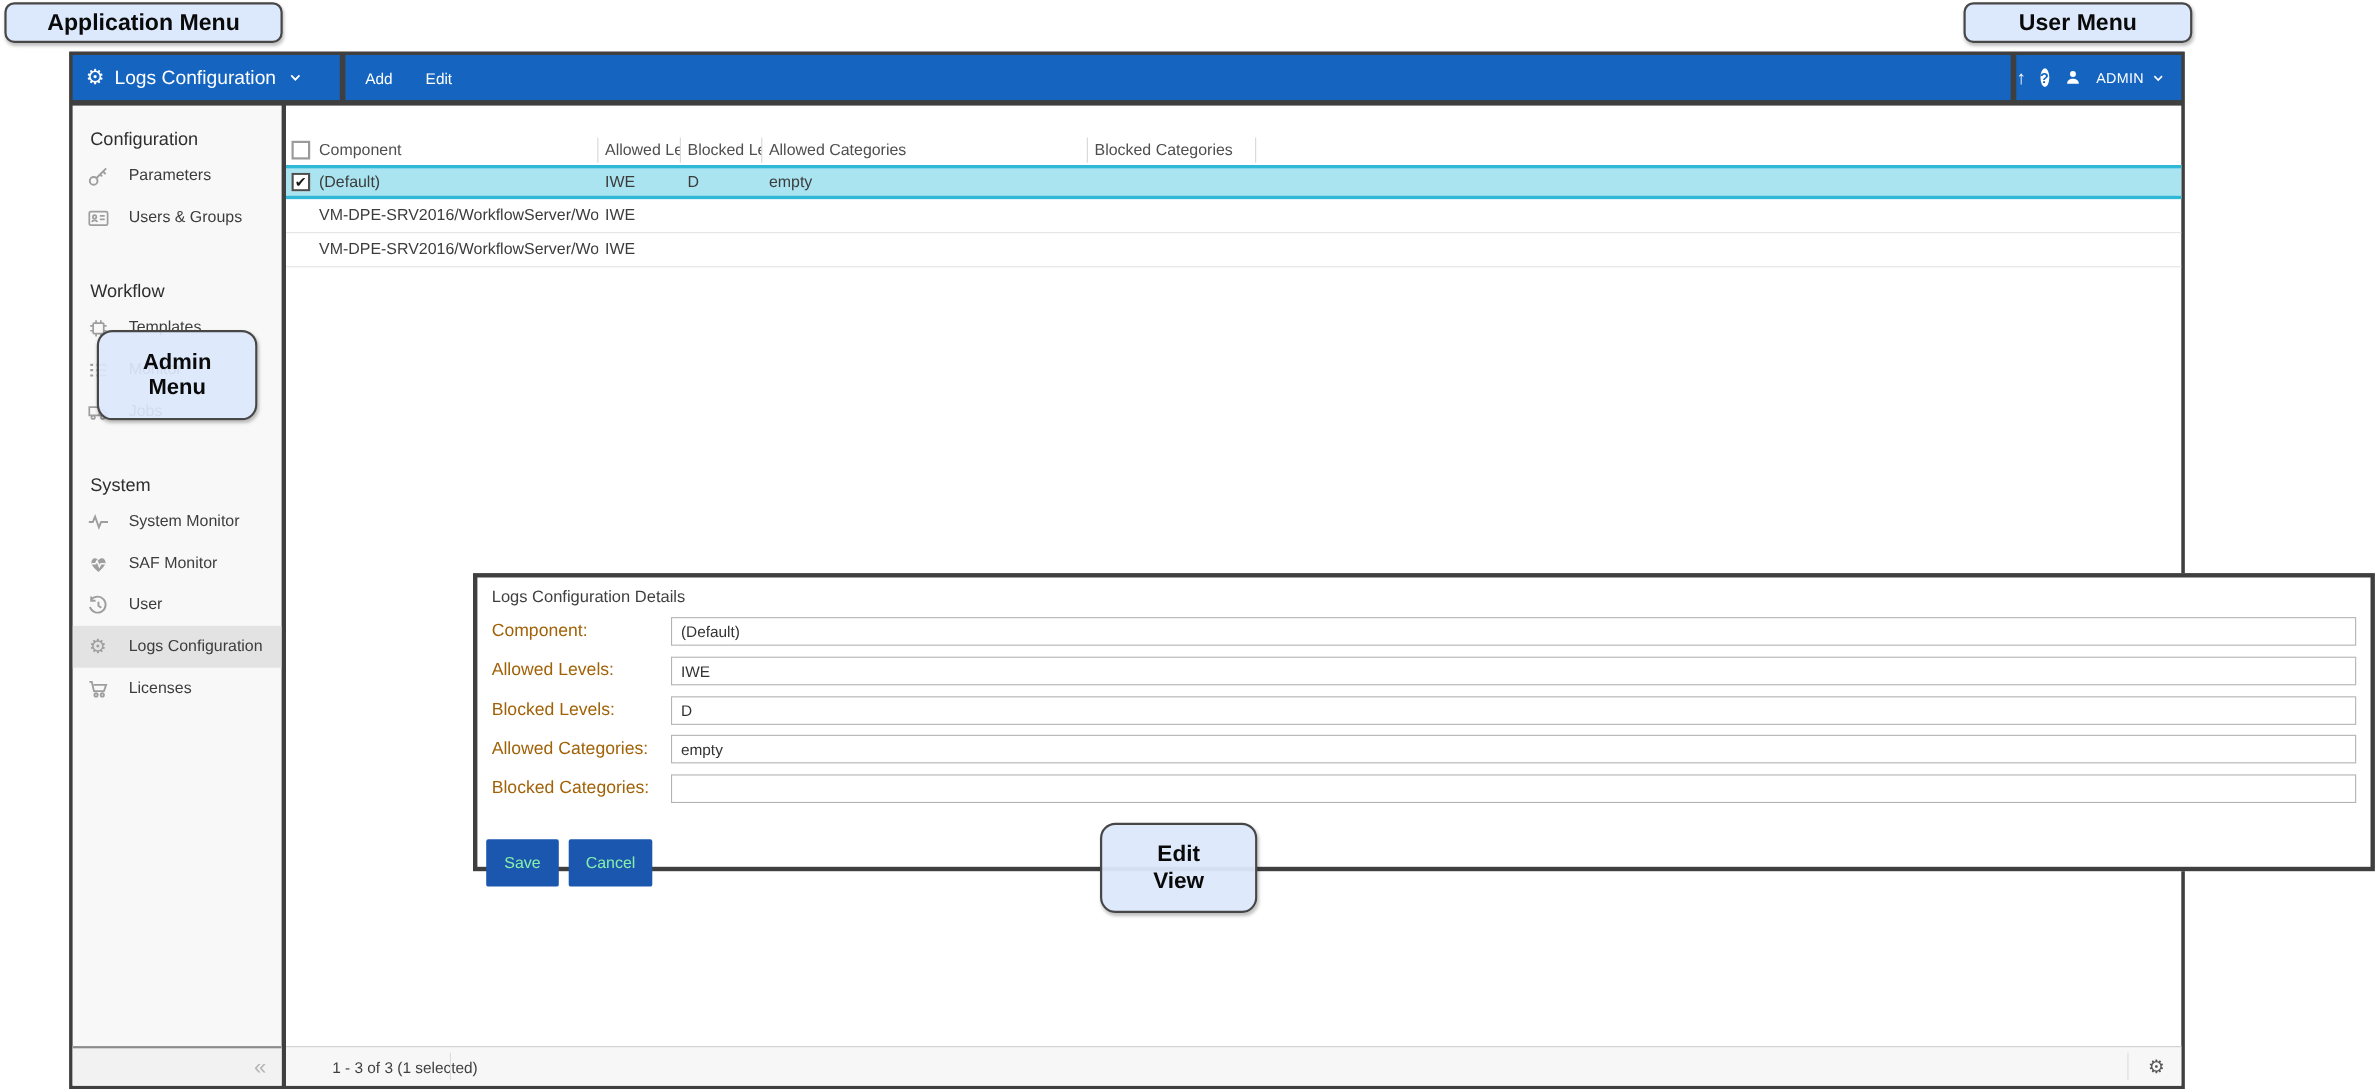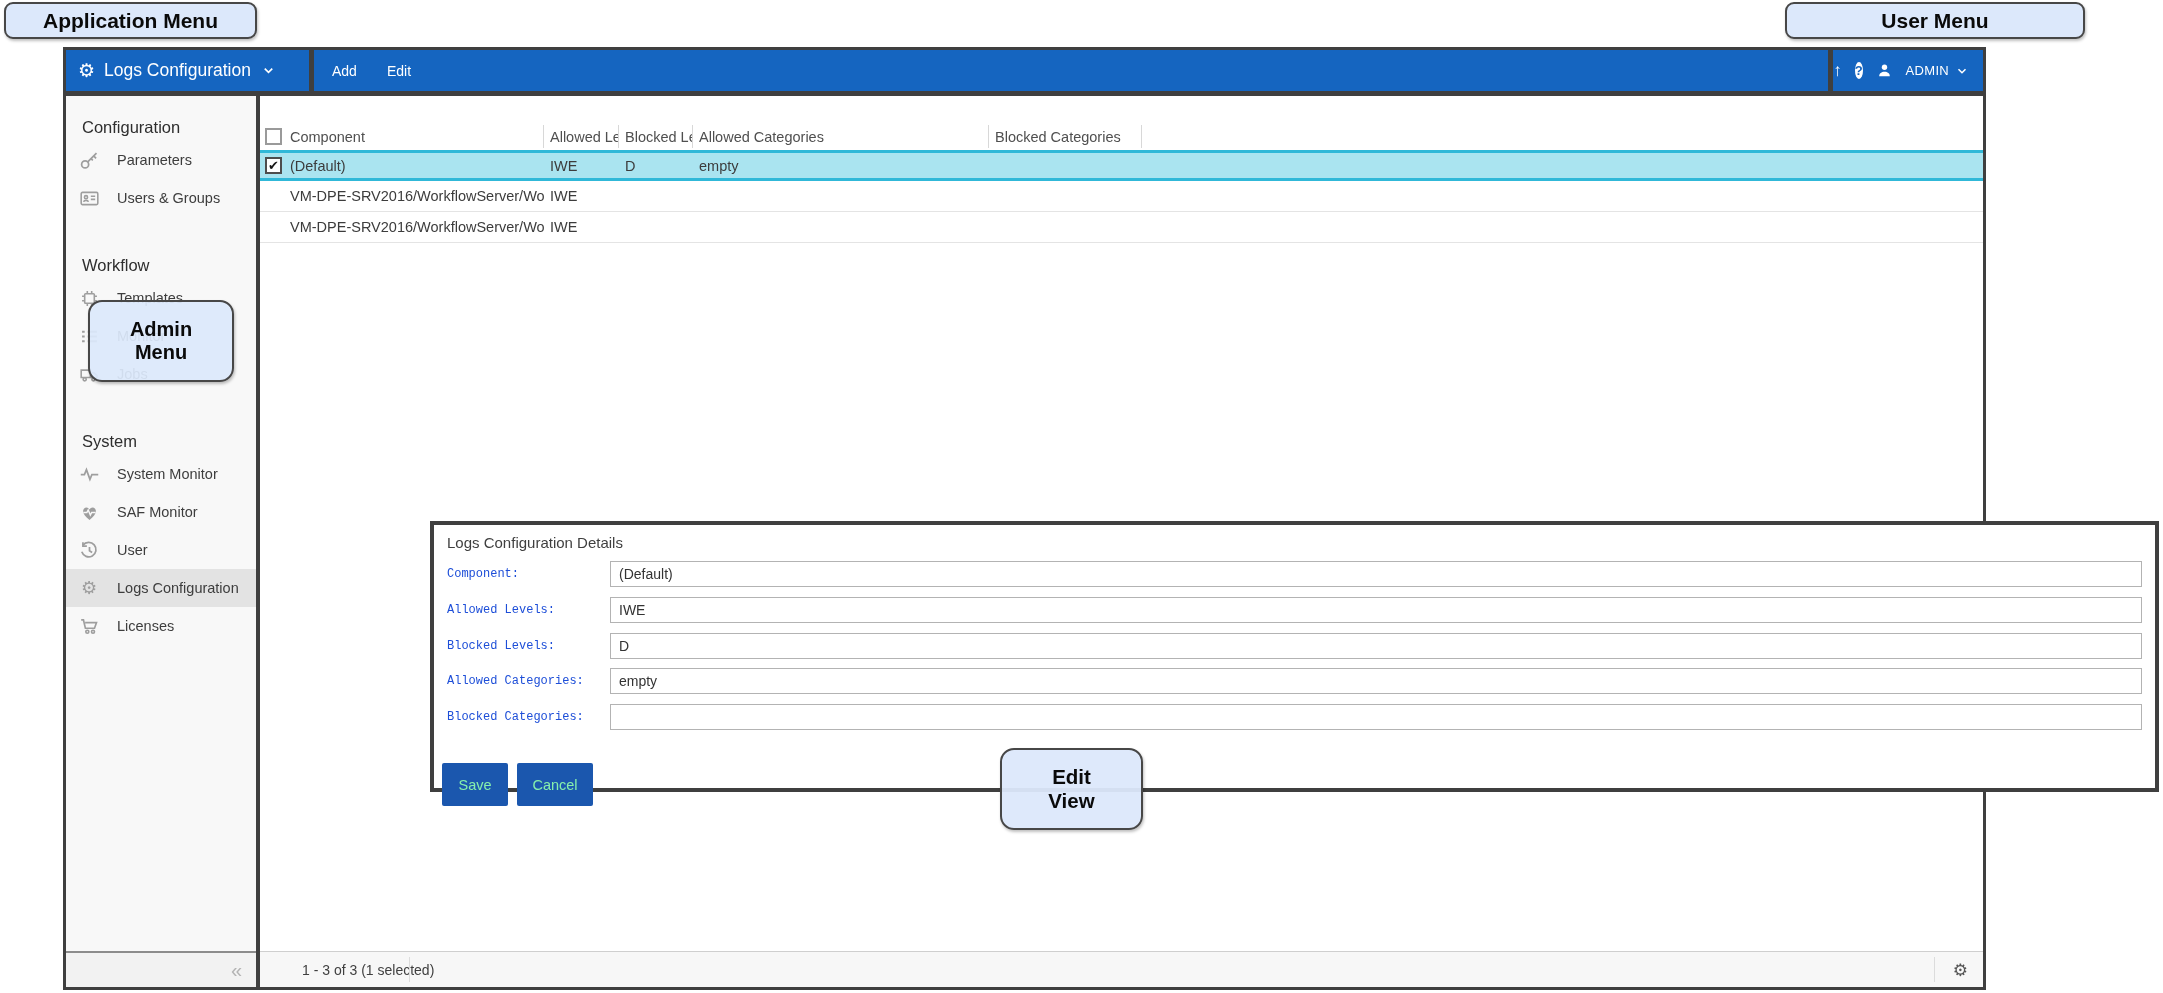--- a/index.html
+++ b/index.html
@@ -79,39 +79,39 @@
   .foot-sep.left { left:149px; }
   .foot-sep.right { right:48px; }
   .foot-gear { position:absolute; right:15px; top:50%; transform:translateY(-50%);
     font-size:17px; color:#555; cursor:pointer; line-height:1; }
 
   
   .details-panel { position:absolute; left:430px; top:521px; width:1729px; height:271px;
     background:#fff; border:4px solid #3f3f3f; z-index:20; }
   .dp-title { position:absolute; left:13px; top:9px; font-size:15px; color:#3f3f3f; }
   .dp-label { position:absolute; left:13px; width:160px; height:26px; display:flex;
-    align-items:center; font-size:12px; color:#1d4ed8;font-family:Liberation Mono, monospace; }
+    align-items:center; font-size:16px; color:#a16207; }
   .dp-input { position:absolute; left:176px; width:1532px; height:26px; border:1px solid #b3b3b3;
     background:#fff; font-size:14px; color:#333; padding:0 8px;
     font-family:"Liberation Sans","DejaVu Sans",sans-serif; outline:none; }
   .r0 { top:36px; } .r1 { top:72px; } .r2 { top:108px; } .r3 { top:143px; } .r4 { top:179px; }
   .dp-btn { position:absolute; top:222px; height:43px; background:#1b57ae; color:#86efac;
     font-size:14.5px; display:flex; align-items:center; justify-content:center;
     border-radius:2px; cursor:pointer;margin-top:16px; }
   .btn-save { left:8px; width:66px; }
   .btn-cancel { left:83px; width:76px; }
 
   
   .callout { position:absolute; z-index:30; background:#dce8fb; border:2px solid #474747;
     display:flex; flex-direction:column; align-items:center; justify-content:center;
     font-weight:bold; color:#0a0a0a; text-align:center; box-shadow:1px 2px 3px rgba(0,0,0,.25); }
   .co-small { height:37px; border-radius:9px; font-size:21px; }
   .co-app  { left:4px;    top:2px; width:253px; }
   .co-top  { left:945px;  top:2px; width:247px; }
-  .co-user { left:1785px; top:2px; width:300px; }
+  .co-user { left:1785px; top:2px; width:208px; }
   .co-admin { left:88px; top:300px; width:146px; height:82px; border-radius:14px;
     font-size:20px; line-height:1.15; background:rgba(220,232,251,.93); }
   .co-main { left:971px; top:286px; width:199px; height:112px; border-radius:17px;
     font-size:22px; line-height:1.3; }
   .co-edit { left:1000px; top:748px; width:143px; height:82px; border-radius:14px;
     font-size:20.5px; line-height:1.15; background:rgba(220,232,251,.95); }
 
   svg { display:block; }
 </style>
 </head>

